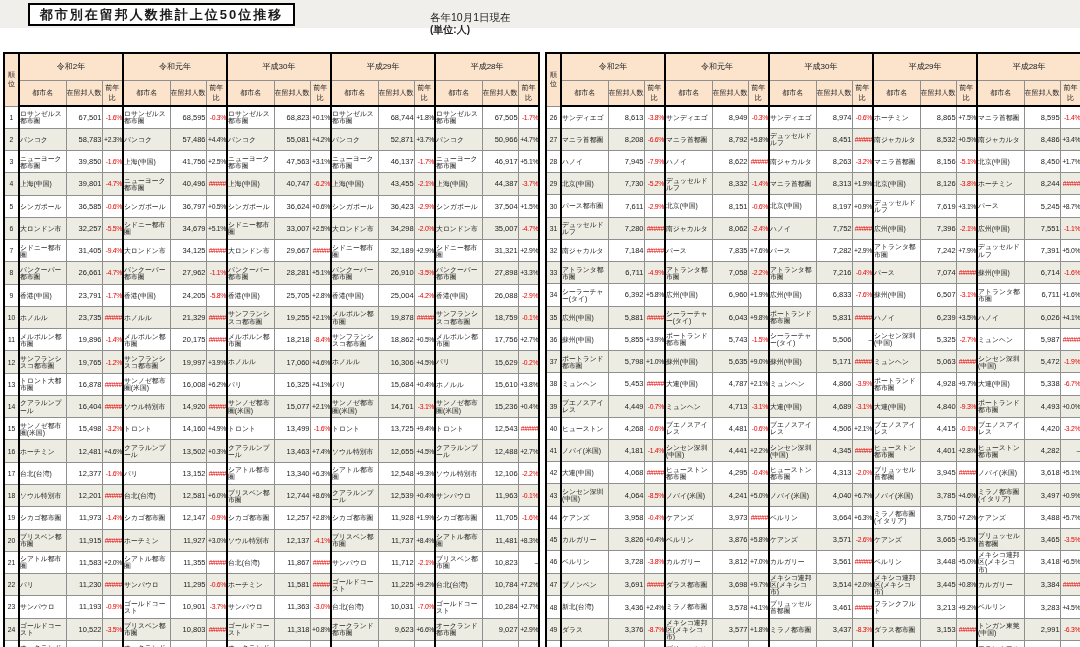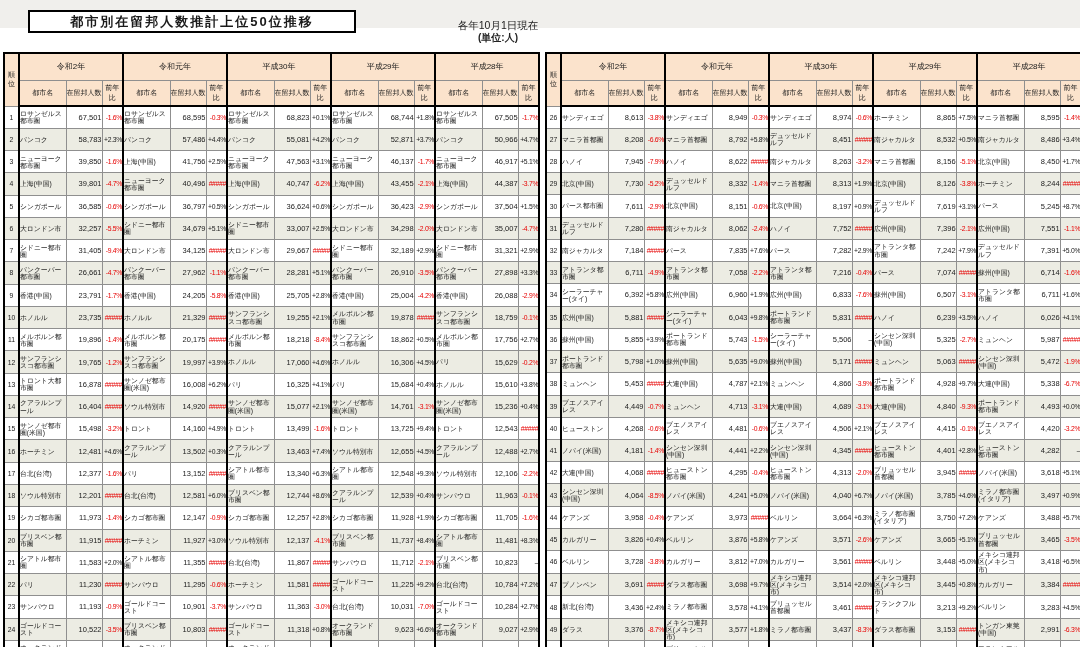--- a/index.html
+++ b/index.html
@@ -1,22 +1,22 @@
 <!DOCTYPE html>
 <html><head>
 <meta charset="utf-8">
 <style>
   html,body{margin:0;padding:0;background:#fff;}
   .stage{position:relative;width:1080px;height:647px;overflow:hidden;background:#fff;
          font-family:"Liberation Sans","DejaVu Sans",sans-serif;color:#1a1a1a;}
   .top-strip{position:absolute;left:0;top:0;width:1080px;height:28px;background:#f0efec;}
-  .title-box{position:absolute;left:28px;top:10px;width:328px;height:23px;box-sizing:border-box;
+  .title-box{position:absolute;left:28px;top:3px;width:267px;height:23px;box-sizing:border-box;
              border:2px solid #000;background:#fff;font-weight:bold;font-size:13px;letter-spacing:2px;
              display:flex;align-items:center;justify-content:center;white-space:nowrap;}
-  .note{position:absolute;left:430px;top:19px;width:136px;text-align:center;font-size:10.5px;line-height:1.25;color:#222;}
+  .note{position:absolute;left:430px;top:11px;width:136px;text-align:left;font-size:10.5px;line-height:1.25;color:#222;}
   .note .unit{font-size:10px;font-weight:bold;}
   .panel{position:absolute;top:20px;margin-top:32px;}
   #panelL{left:3px;}
   #panelR{left:545px;}
   table.rk-table{border-collapse:collapse;table-layout:fixed;width:535px;height:612px;border:2px solid #000;}
   table.rk-table th,table.rk-table td{border:1px solid #8f8f8f;box-sizing:border-box;overflow:hidden;padding:0;}
   table.rk-table th{background:#fbe3cc;font-weight:normal;}
   tr.yr-row{height:27px;}
   tr.sub-row{height:26px;}
   th.yr{font-size:8px;}

